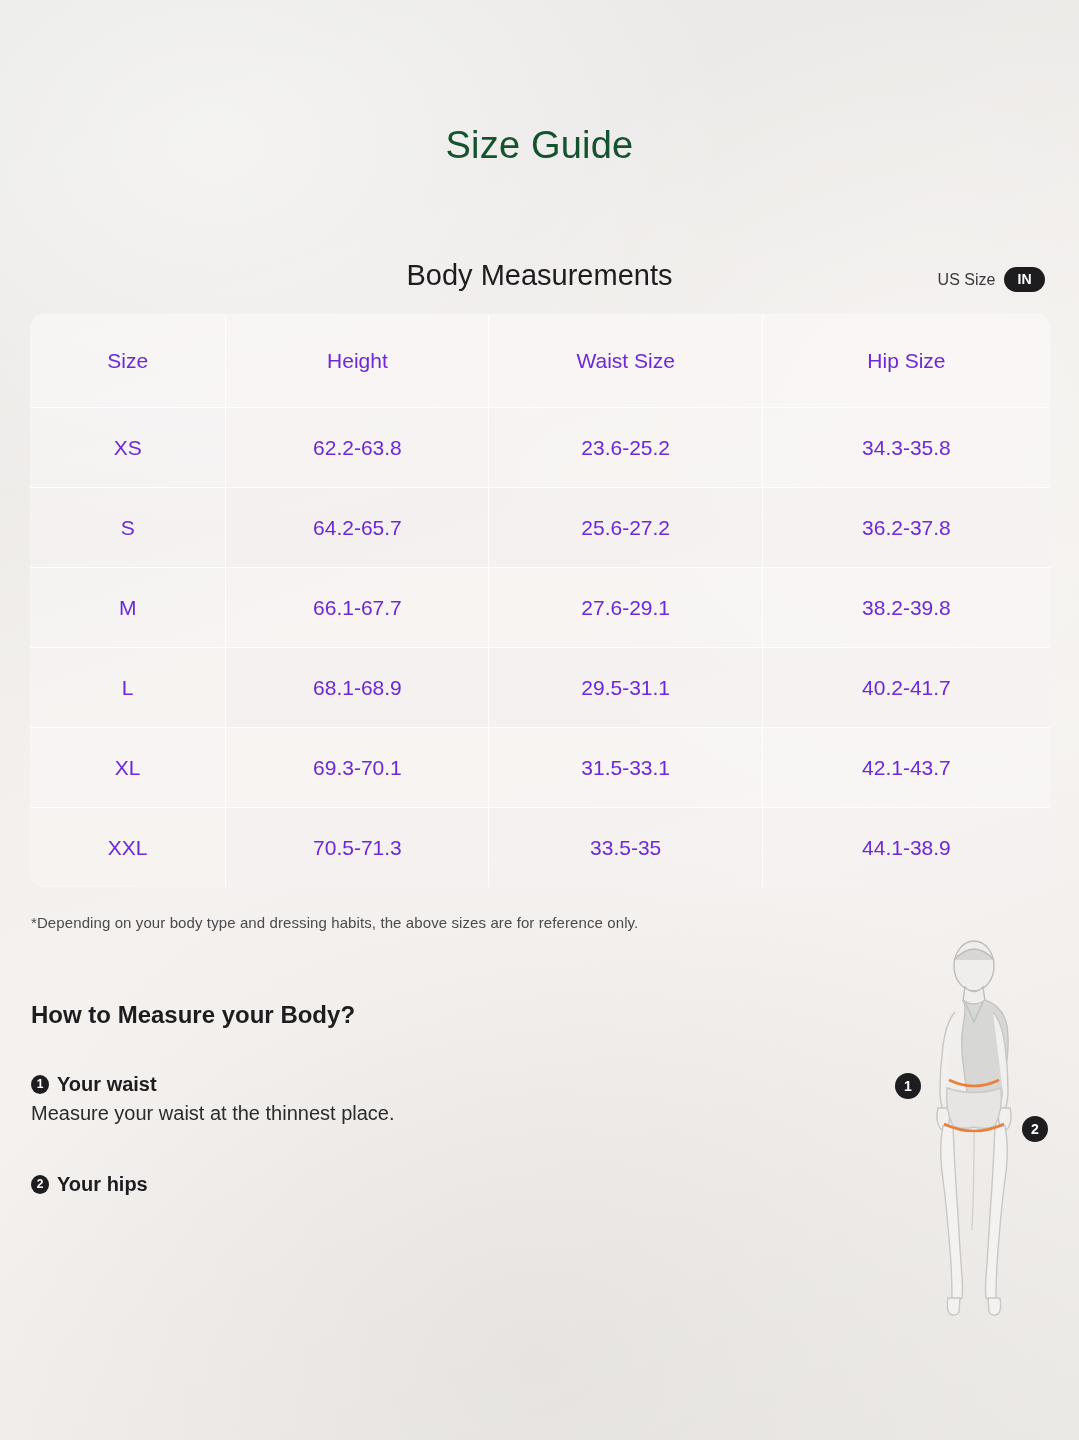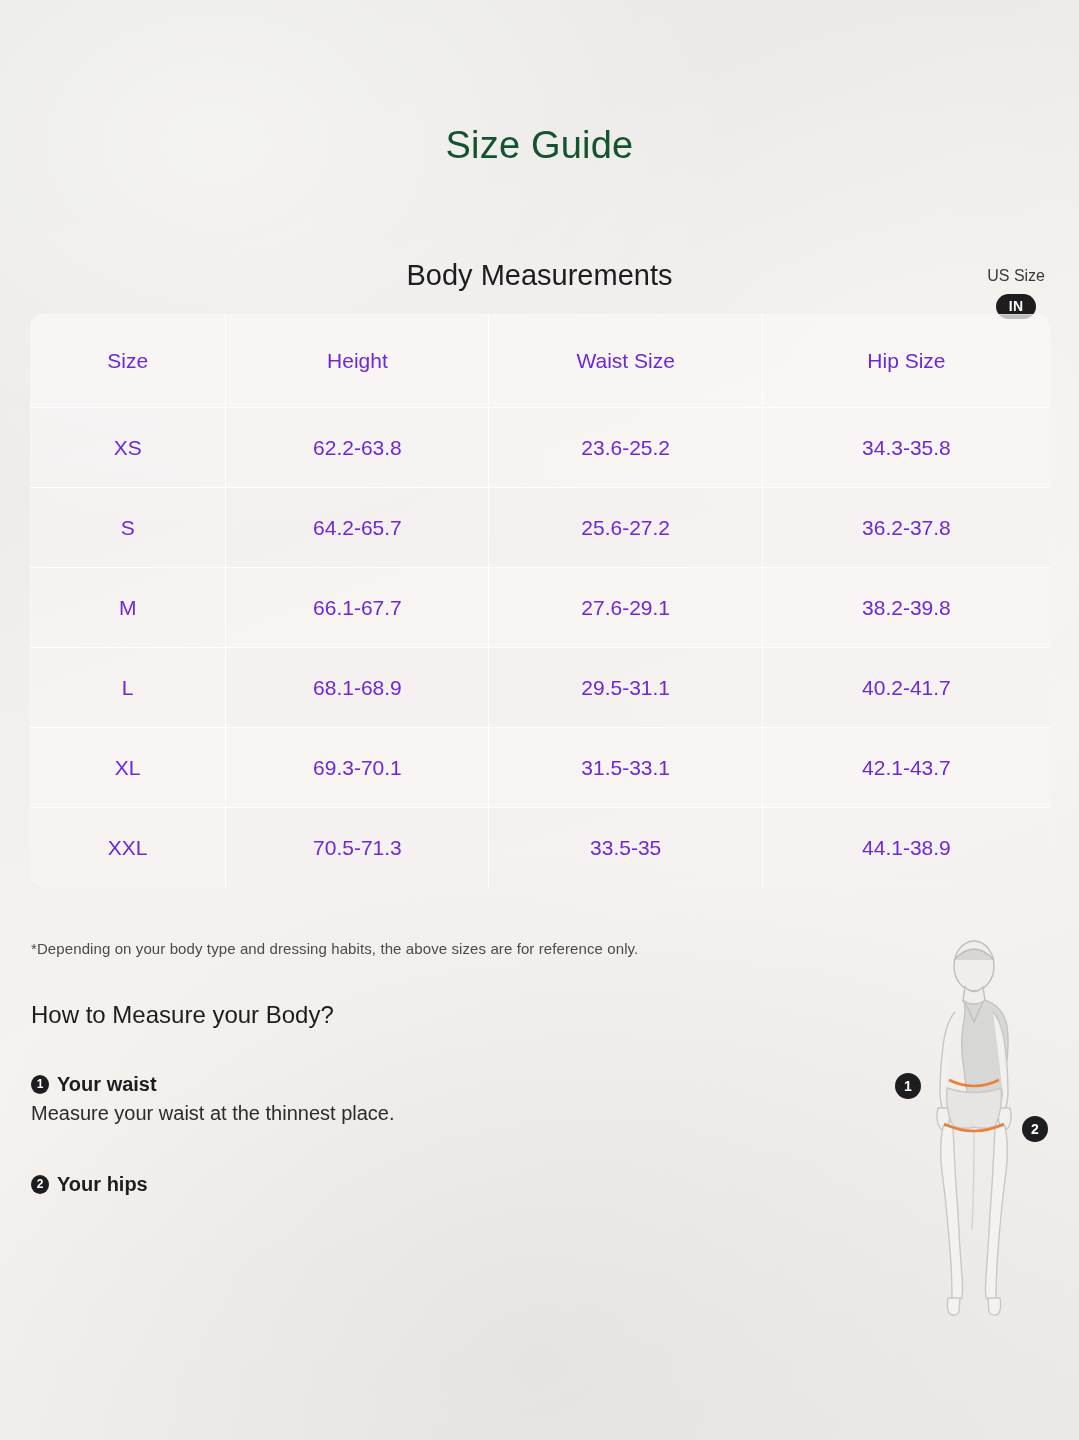--- a/index.html
+++ b/index.html
@@ -53,21 +53,20 @@
     color: #1d1d1f;
   }
 
   .unit-toggle {
     position: absolute;
     top: 267px;
     right: 34px;
     display: flex;
     align-items: center;
     gap: 9px;
-    flex-direction: column;
   }
   .unit-label {
     font-size: 16px;
     color: #3a3a3c;
     font-weight: 500;
   }
   .unit-pill {
     background: #1d1d1f;
     color: #ffffff;
     font-size: 14px;
@@ -116,33 +115,33 @@
   tbody td:first-child { background: rgba(250,246,246,0.30); }
   tbody tr:nth-child(even) td { background: rgba(243,238,238,0.52); }
   tbody tr:nth-child(even) td:first-child { background: rgba(246,241,241,0.34); }
   col.c-size { width: 19.2%; }
   col.c-h { width: 25.8%; }
   col.c-w { width: 26.8%; }
   col.c-hip { width: 28.2%; }
 
   .note {
     position: absolute;
-    top: 940px;
+    top: 914px;
     left: 31px;
     font-size: 15px;
     color: #4b4b4d;
     letter-spacing: 0.1px;
   }
 
   .how-title {
     position: absolute;
     top: 1001px;
     left: 31px;
     font-size: 24px;
-    font-weight: 400;
+    font-weight: 700;
     color: #1d1d1f;
   }
 
   .measure-block { position: absolute; left: 31px; }
   .mb1 { top: 1073px; }
   .mb2 { top: 1173px; }
   .mb-head {
     display: flex;
     align-items: center;
     gap: 8px;

